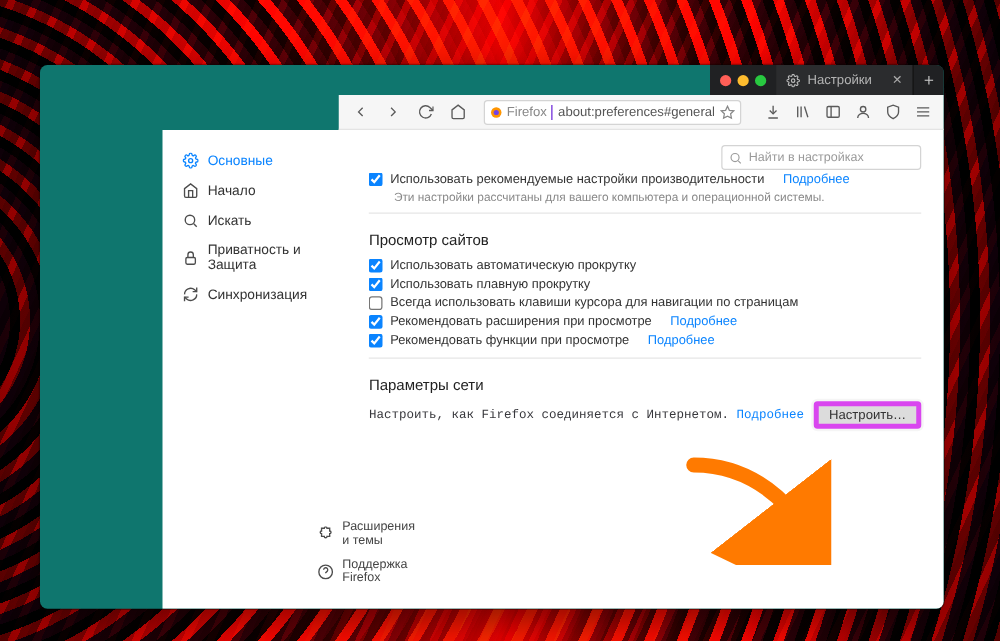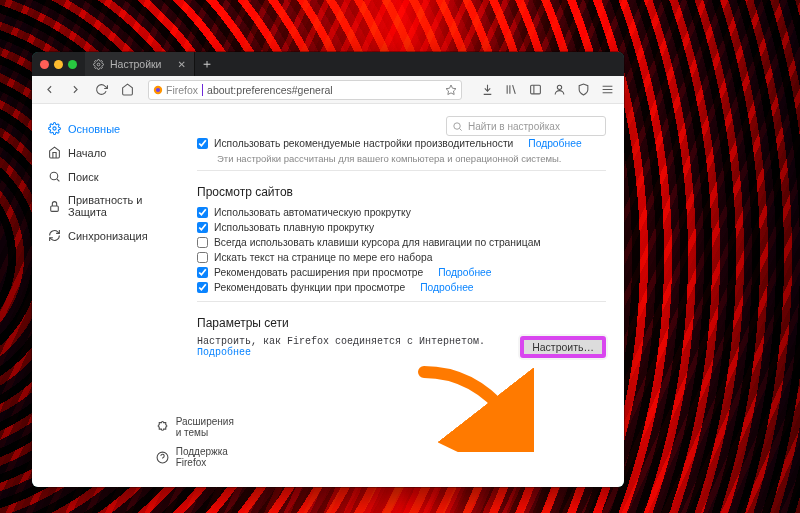--- a/index.html
+++ b/index.html
@@ -17,26 +17,26 @@
   }
   .bg::after{
     content:""; position:absolute; inset:0;
     background: repeating-linear-gradient(115deg, rgba(0,0,0,0.25) 0 6px, rgba(255,120,60,0.25) 6px 12px, rgba(40,20,40,0.25) 12px 18px);
     mix-blend-mode: overlay;
   }
 
   .window {
     position: absolute;
     left: 32px; top: 52px;
-    width: 592px; height: 435px;
+    width: 723px; height: 435px;
     border-radius: 6px;
     box-shadow: 0 10px 30px rgba(0,0,0,0.45), 0 0 0 1px rgba(0,0,0,0.3);
     overflow: hidden;
     background: #0f766e;
-    display: flex; flex-direction: column;
+    display: flex; flex-direction: column; align-items: flex-end;
   }
 
   .tabbar {
     height: 24px; background: #202123;
     display: flex; align-items: stretch;
     color: #b3b3b3; font-size: 10.5px;
   }
   .traffic { display:flex; align-items:center; gap:5px; padding:0 8px; }
   .dot { width:9px; height:9px; border-radius:50%; }
   .dot.red{background:#ff5f57;} .dot.yellow{background:#febc2e;} .dot.green{background:#28c840;}
@@ -227,21 +227,21 @@
               <path d="M3 9l9-7 9 7v11a2 2 0 01-2 2H5a2 2 0 01-2-2z"></path>
               <polyline points="9 22 9 12 15 12 15 22"></polyline>
             </svg>
           <span>Начало</span>
         </div>
         <div class="nav-item">
           <svg class="nicon" viewBox="0 0 24 24" fill="none" stroke="currentColor" stroke-width="2">
               <circle cx="11" cy="11" r="7"></circle>
               <line x1="21" y1="21" x2="16.65" y2="16.65"></line>
             </svg>
-          <span>Поиск</span>
+          <span>Искать</span>
         </div>
         <div class="nav-item">
           <svg class="nicon" viewBox="0 0 24 24" fill="none" stroke="currentColor" stroke-width="2">
               <rect x="5" y="11" width="14" height="10" rx="2"></rect>
               <path d="M8 11V7a4 4 0 018 0v4"></path>
             </svg>
           <span>Приватность и Защита</span>
         </div>
         <div class="nav-item">
           <svg class="nicon" viewBox="0 0 24 24" fill="none" stroke="currentColor" stroke-width="2">
@@ -300,24 +300,20 @@
             <span>Использовать автоматическую прокрутку</span>
           </div>
         <div class="row">
             <input type="checkbox" checked="" style="">
             <span>Использовать плавную прокрутку</span>
           </div>
         <div class="row">
             <input type="checkbox" style="">
             <span>Всегда использовать клавиши курсора для навигации по страницам</span>
           </div>
-        <div class="row">
-            <input type="checkbox" style="">
-            <span>Искать текст на странице по мере его набора</span>
-          </div>
         <div class="row"><input type="checkbox" checked="" style=""><span>Рекомендовать расширения при просмотре</span>&nbsp;<span class="link">Подробнее</span></div>
         <div class="row"><input type="checkbox" checked="" style=""><span>Рекомендовать функции при просмотре</span>&nbsp;<span class="link">Подробнее</span></div>
         <hr class="hr">
       </div>
 
       <div class="section">
         <h3>Параметры сети</h3>
         <div class="net-row">
           <div class="desc">
             <span>Настроить, как Firefox соединяется с Интернетом.</span>

